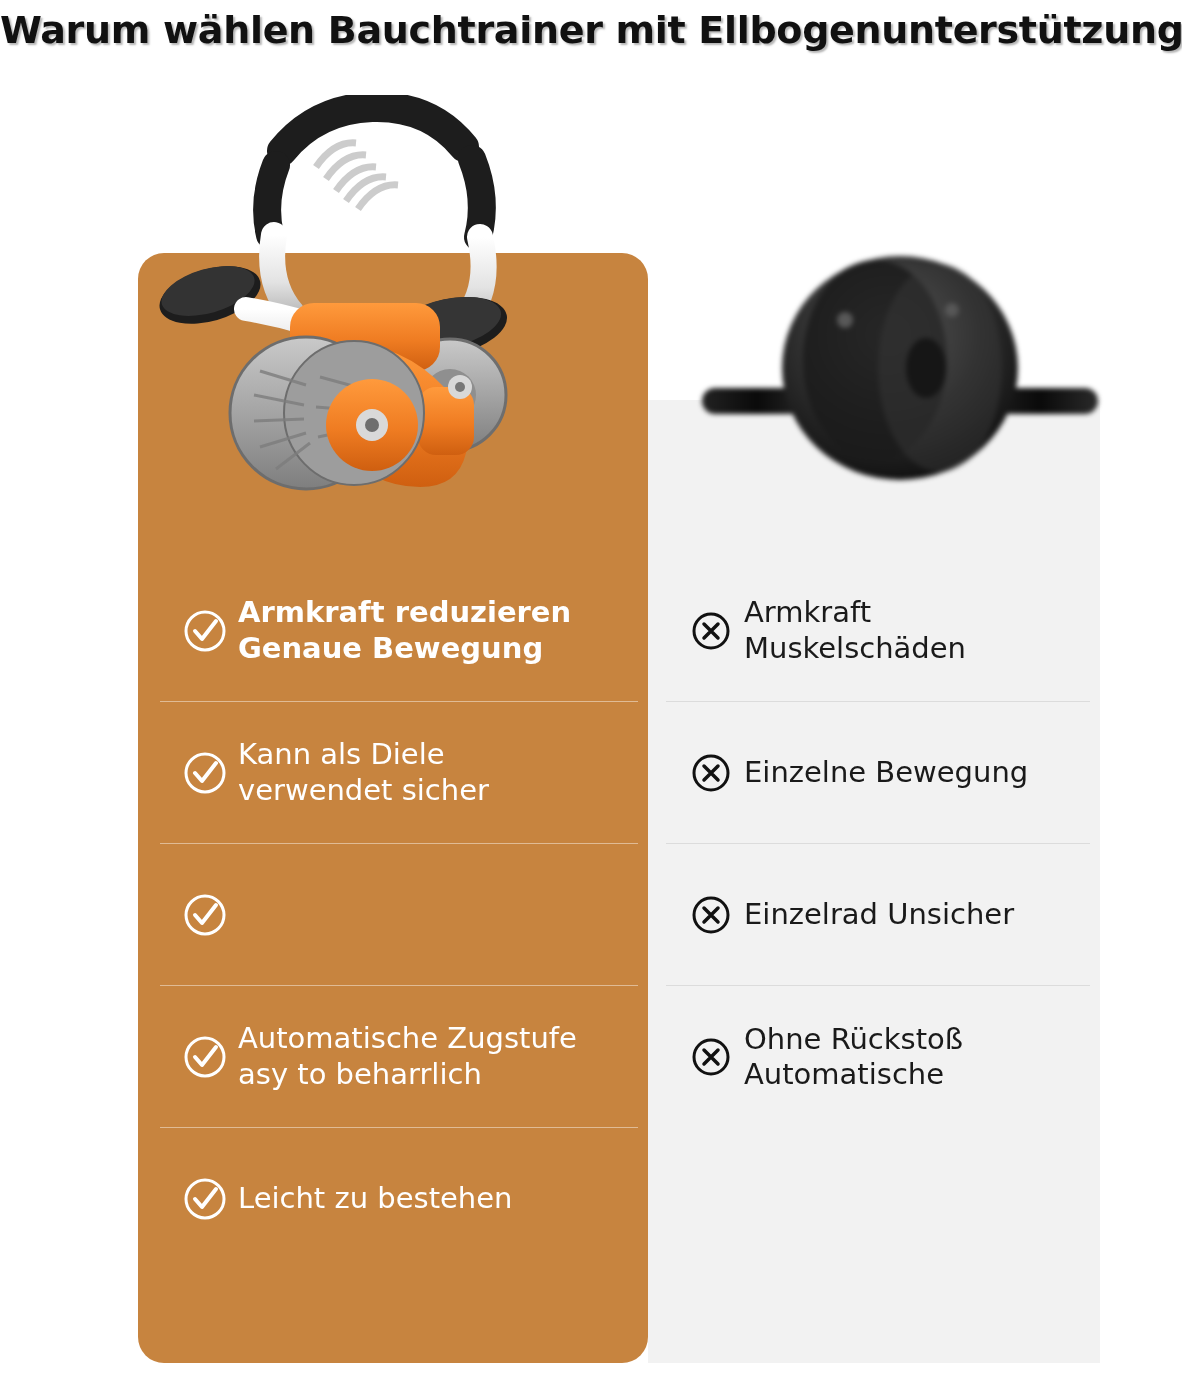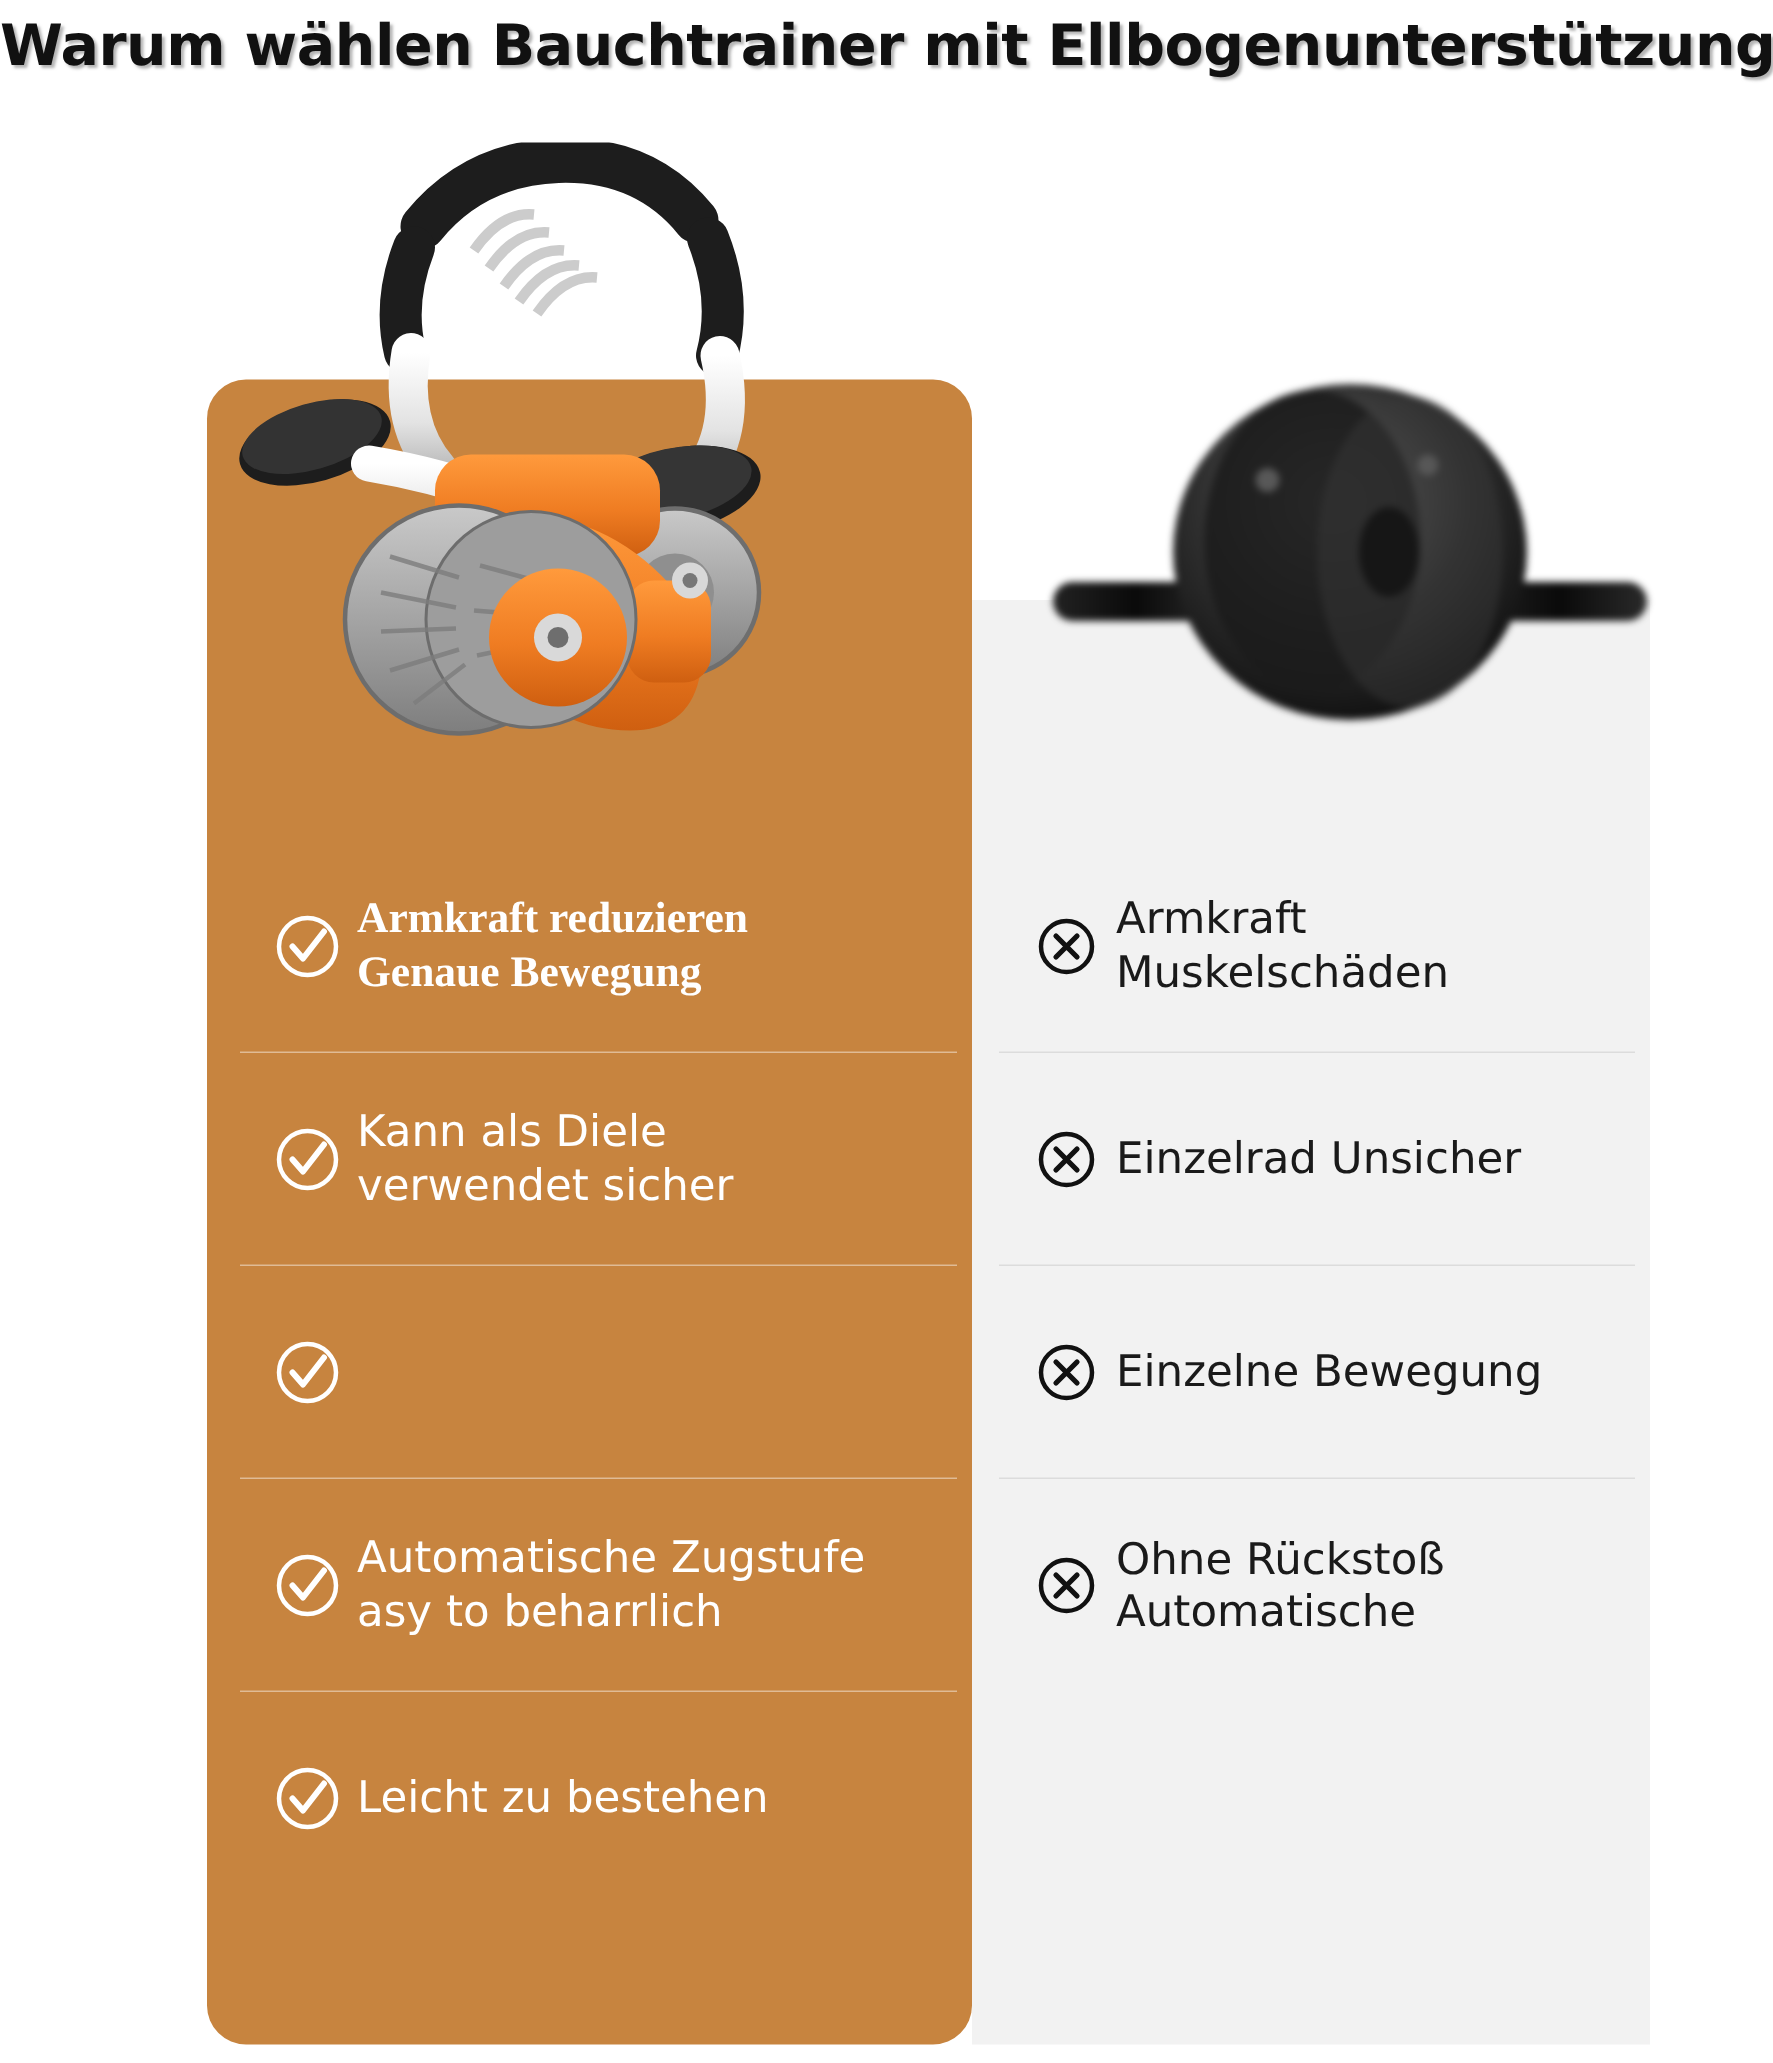--- a/index.html
+++ b/index.html
@@ -109,21 +109,20 @@
   .label {
     font-size: 29px;
     line-height: 1.22;
     padding-left: 4px;
   }
   .rows-pro .label {
     color: #ffffff;
   }
   .rows-pro .frow:first-child .label {
     font-weight: bold;
-    font-family: Liberation Serif, serif;
   }
   .rows-con .label {
     color: #1a1a1a;
   }
 
   
   svg.ico { display: block; }
 </style>
 </head>
 <body>
@@ -304,31 +303,31 @@
     </span>
   </div>
 
   <div class="frow">
     <span class="icon-wrap">
       <svg class="ico" width="40" height="40" viewBox="0 0 40 40">
         <circle cx="20" cy="20" r="17" fill="none" stroke="#111111" stroke-width="3"></circle>
         <path d="M13 13 L27 27 M27 13 L13 27" stroke="#111111" stroke-width="3.5" stroke-linecap="round"></path>
       </svg>
     </span>
-    <span class="label">Einzelrad Unsicher</span>
+    <span class="label">Einzelne Bewegung</span>
   </div>
 
   <div class="frow">
     <span class="icon-wrap">
       <svg class="ico" width="40" height="40" viewBox="0 0 40 40">
         <circle cx="20" cy="20" r="17" fill="none" stroke="#111111" stroke-width="3"></circle>
         <path d="M13 13 L27 27 M27 13 L13 27" stroke="#111111" stroke-width="3.5" stroke-linecap="round"></path>
       </svg>
     </span>
-    <span class="label">Einzelne Bewegung</span>
+    <span class="label">Einzelrad Unsicher</span>
   </div>
 
   <div class="frow">
     <span class="icon-wrap">
       <svg class="ico" width="40" height="40" viewBox="0 0 40 40">
         <circle cx="20" cy="20" r="17" fill="none" stroke="#111111" stroke-width="3"></circle>
         <path d="M13 13 L27 27 M27 13 L13 27" stroke="#111111" stroke-width="3.5" stroke-linecap="round"></path>
       </svg>
     </span>
     <span class="label">

